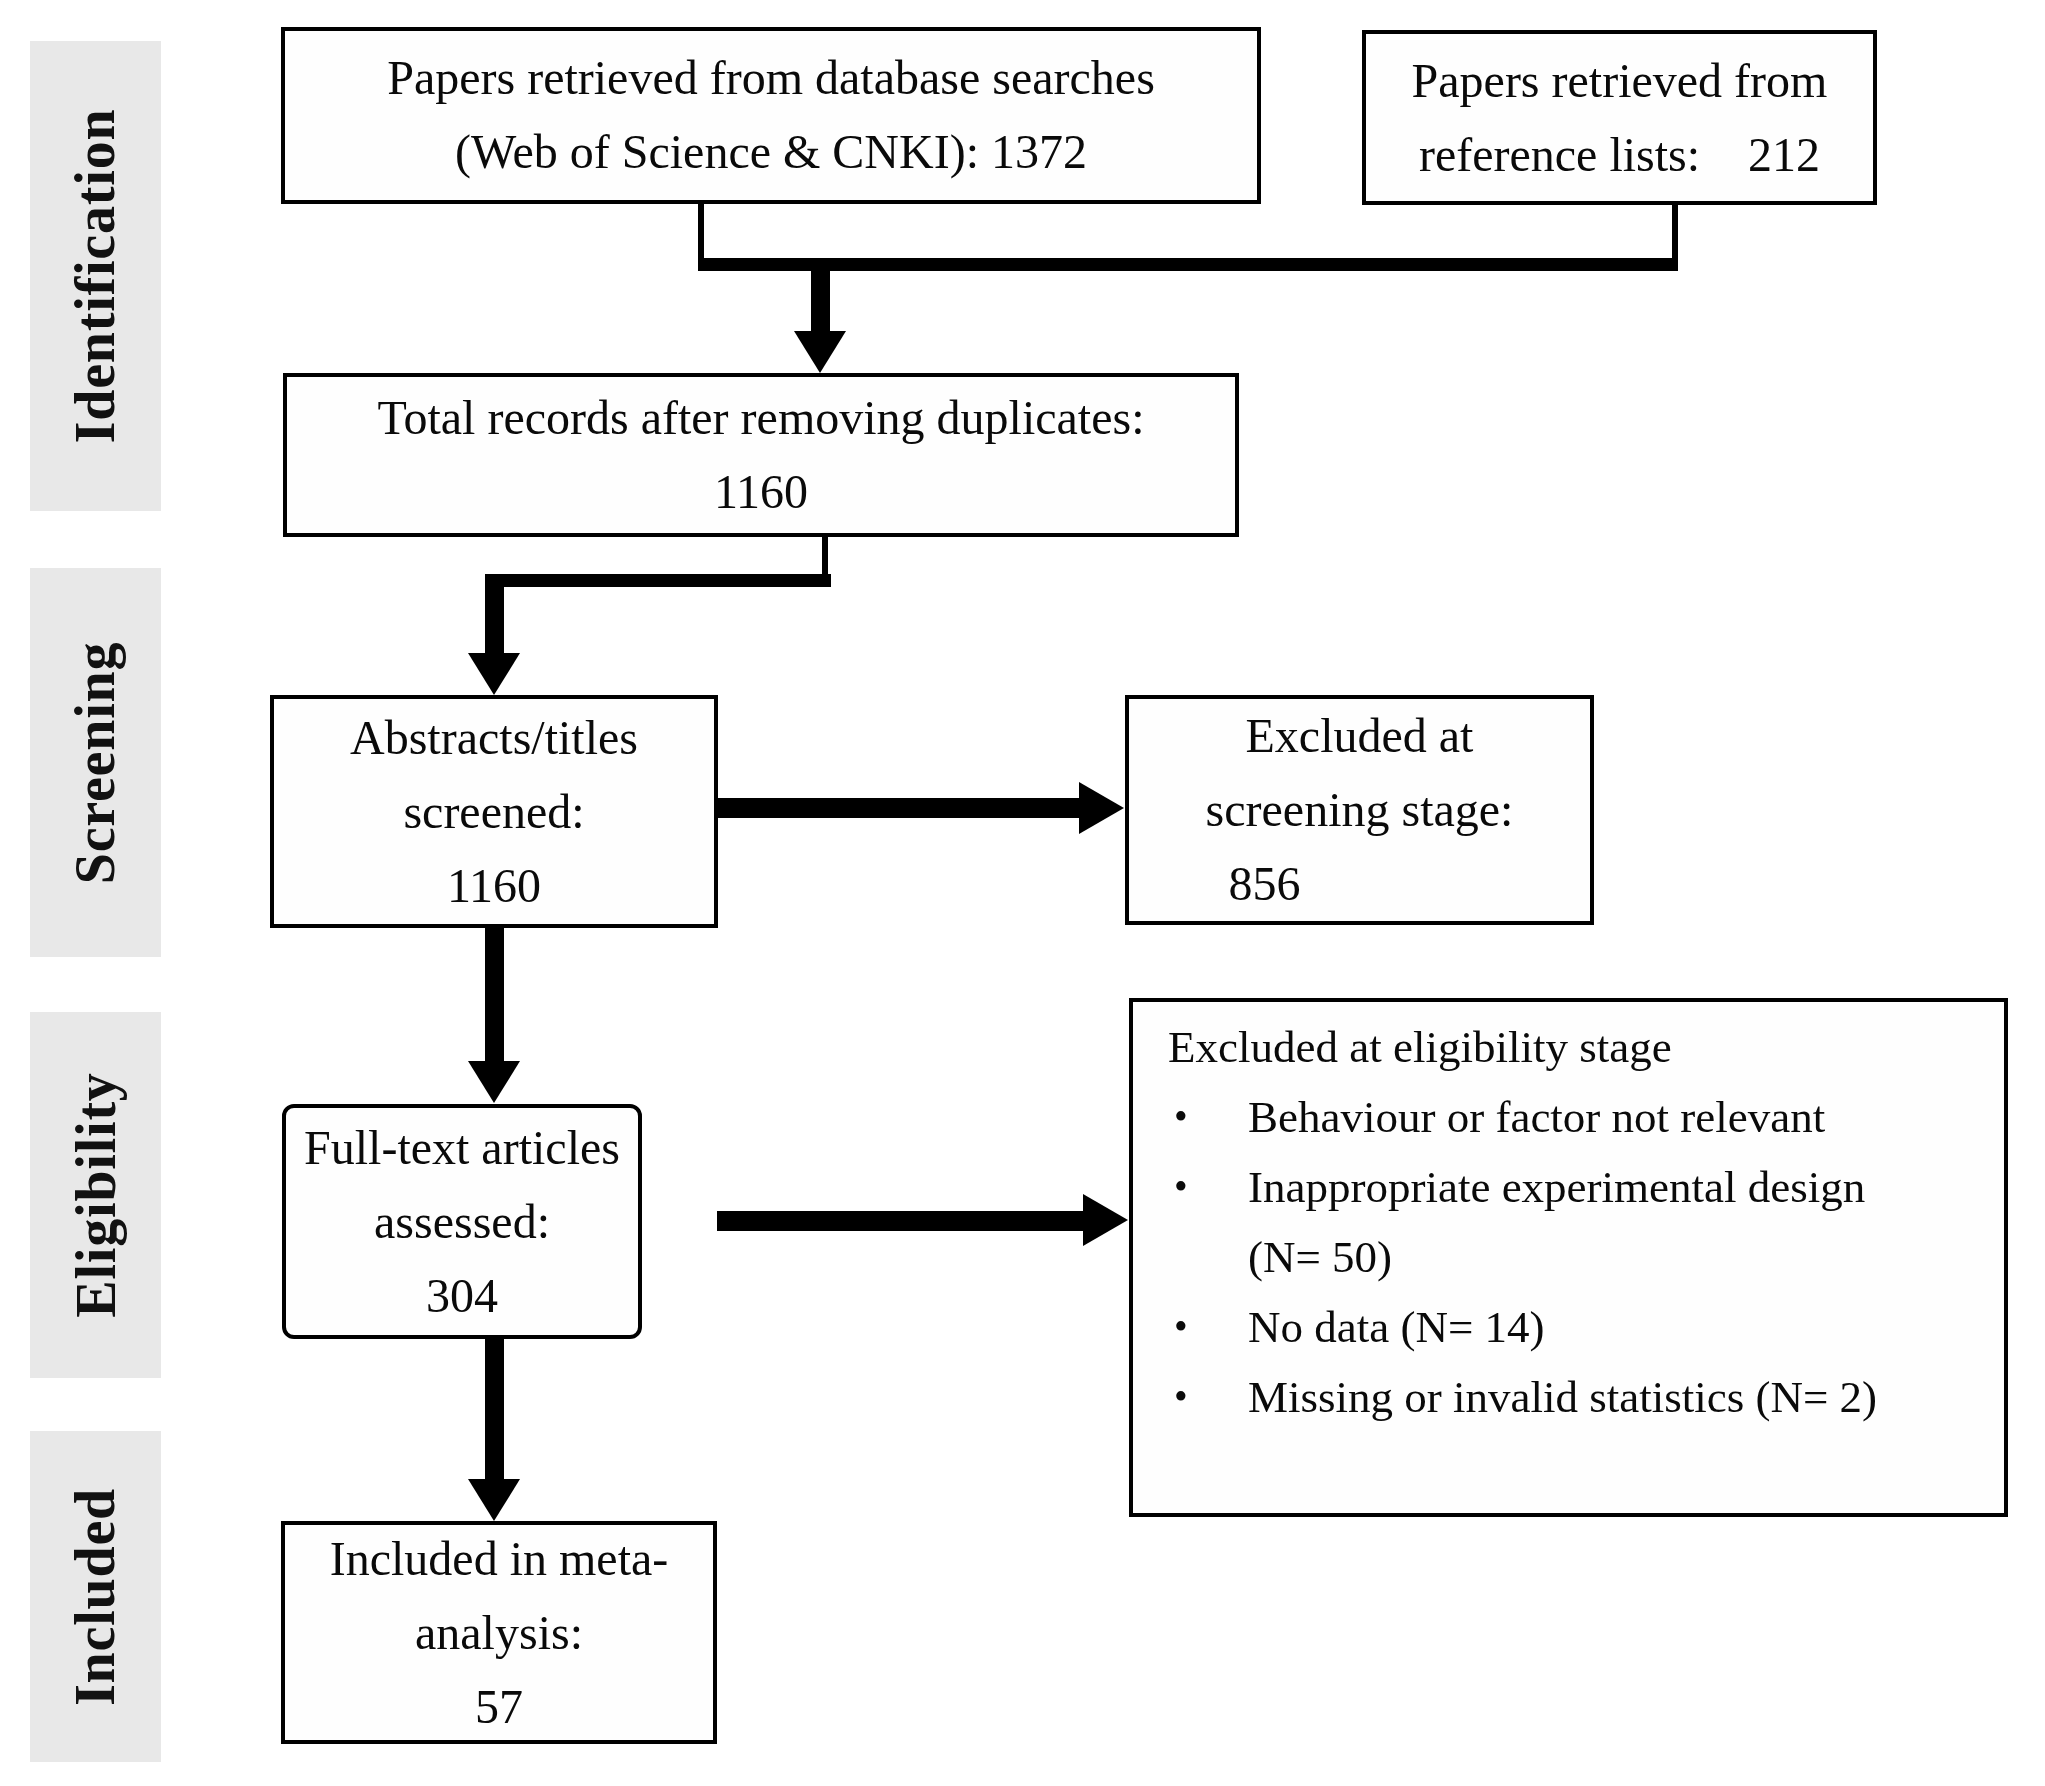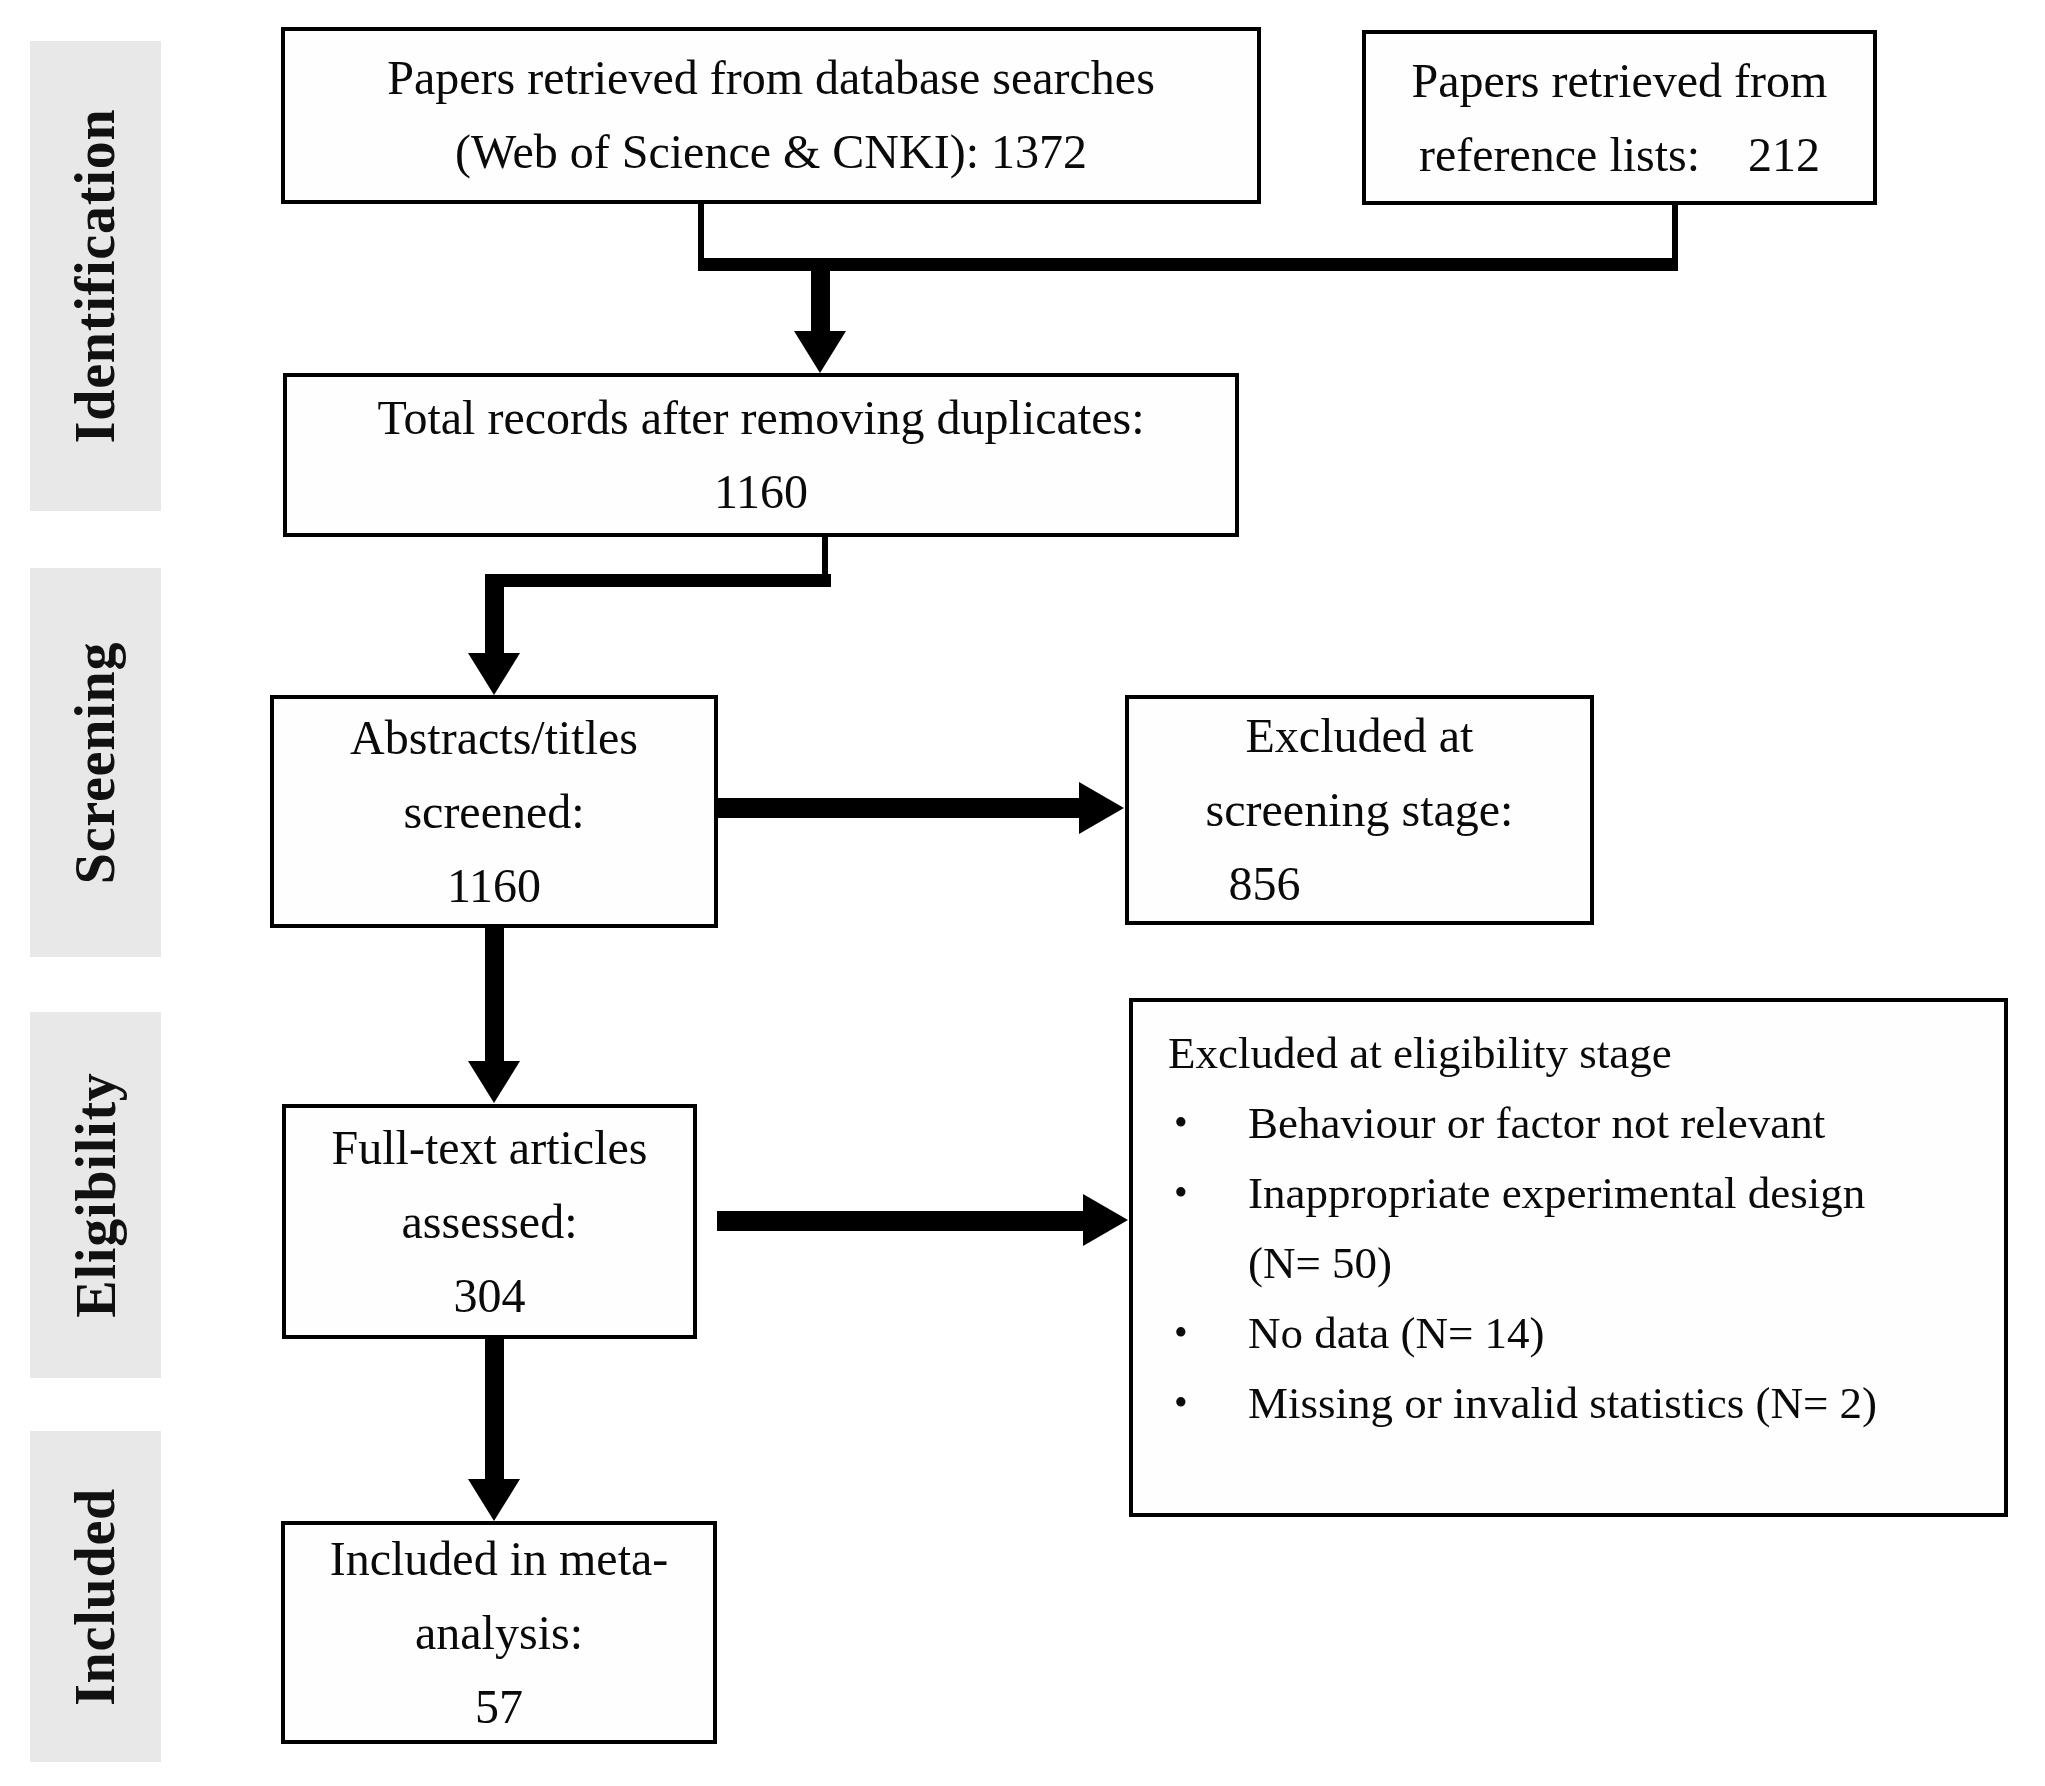--- a/index.html
+++ b/index.html
@@ -21,21 +21,21 @@
   .fbox{
     position:absolute;background:#fefefe;border:4.7px solid #000000;box-sizing:border-box;
     display:flex;flex-direction:column;justify-content:center;align-items:center;
     text-align:center;font-size:48px;line-height:74px;
   }
   .fbox .ln{white-space:nowrap;}
   .shift-left{transform:translateX(-95px);}
   
   .fbox-left{
     align-items:flex-start;text-align:left;justify-content:flex-start;
-    font-size:45px;line-height:70px;padding-top:16px;
+    font-size:45px;line-height:70px;padding-top:10px;
   }
   .fbox-left .heading{margin-left:35px;white-space:nowrap;}
   .brow{display:flex;align-items:flex-start;margin-left:41px;}
   .bdot{width:74px;font-size:39px;line-height:70px;}
   .btxt div{white-space:nowrap;}
   
   .cline{position:absolute;background:#000000;}
   .ah-down{
     position:absolute;width:0;height:0;
     border-left:26.6px solid transparent;border-right:26.6px solid transparent;
@@ -102,21 +102,21 @@
 
   <div class="fbox" style="left:1125px;top:695px;width:469px;height:230px;">
     <div class="ln">Excluded at</div>
     <div class="ln">screening stage:</div>
     <div class="ln shift-left">856</div>
   </div>
 
   <div class="cline" style="left:485px;top:925px;width:19px;height:141px;"></div>
   <div class="ah-down" style="left:468px;top:1061px;"></div>
 
-  <div class="fbox" style="left:282px;top:1104px;width:415px;height:235px;">
+  <div class="fbox" style="left:282px;top:1104px;width:360px;height:235px;border-radius:12px;">
     <div class="ln">Full-text articles</div>
     <div class="ln">assessed:</div>
     <div class="ln">304</div>
   </div>
 
   <div class="cline" style="left:717px;top:1211px;width:366px;height:20.3px;"></div>
   <div class="ah-right" style="left:1083px;top:1194px;"></div>
 
   <div class="fbox fbox-left" style="left:1129px;top:998px;width:879px;height:519px;">
     <div class="heading">Excluded at eligibility stage</div>

